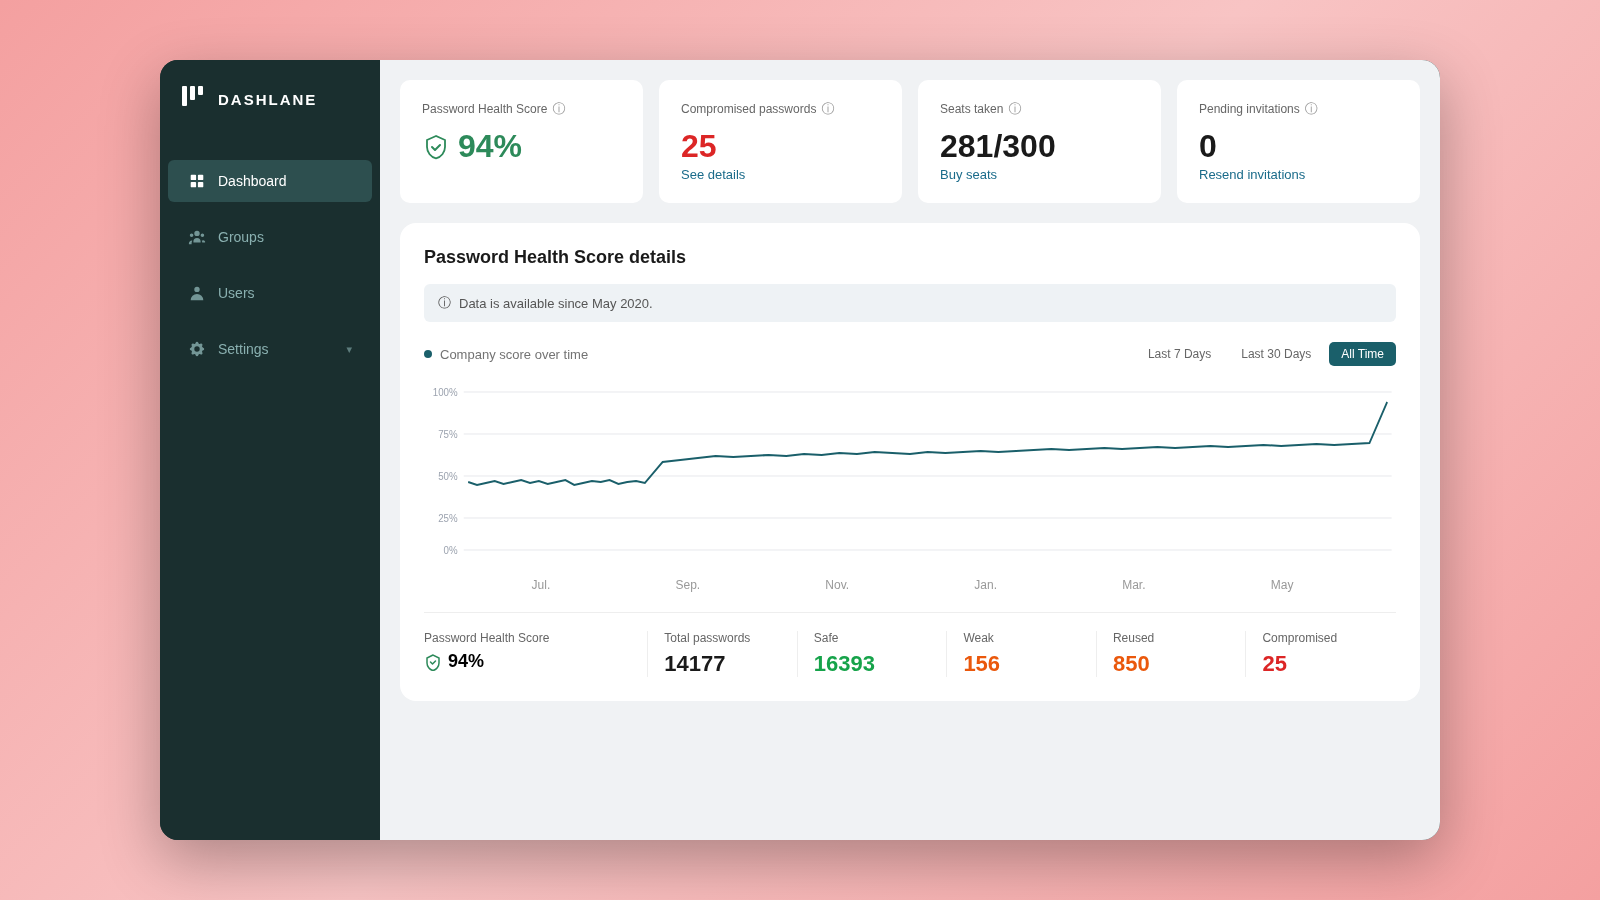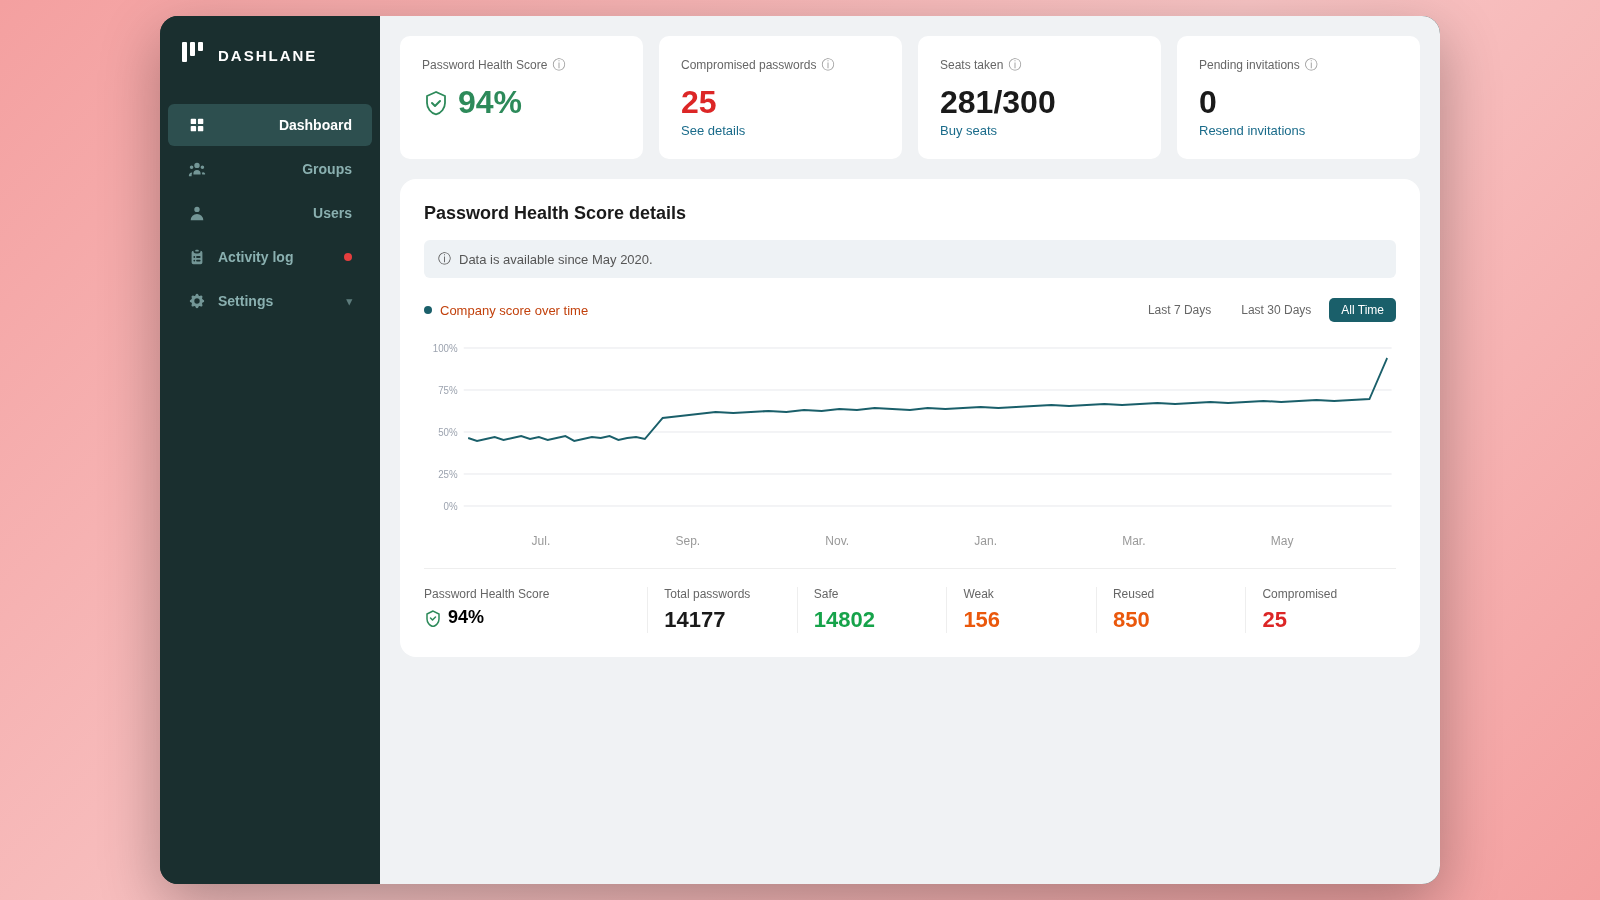--- a/index.html
+++ b/index.html
@@ -7,21 +7,21 @@
       background: linear-gradient(135deg, #f4a0a0 0%, #f8c4c4 50%, #f4a0a0 100%);
       width: 1600px;
       height: 900px;
       display: flex;
       align-items: center;
       justify-content: center;
       font-family: -apple-system, BlinkMacSystemFont, 'Segoe UI', sans-serif;
     }
     .device-frame {
       width: 1280px;
-      height: 868px;
+      height: 780px;
       background: #1e3a3a;
       border-radius: 18px;
       display: flex;
       overflow: hidden;
       box-shadow: 0 20px 60px rgba(0,0,0,0.3);
     }
     .sidebar {
       width: 220px;
       background: #1a2f2f;
       flex-shrink: 0;
@@ -51,25 +51,24 @@
       margin-top: 8px;
     }
     .nav-item {
       display: flex;
       align-items: center;
       gap: 12px;
       padding: 12px 20px;
       color: #8ab0b0;
       cursor: pointer;
       font-size: 14px;
-      font-weight: 700;
+      font-weight: 400;
       position: relative;
       border-radius: 6px;
-      margin: 2px 8px;
-      justify-content: space-between;
+      margin: 14px 8px;
     }
     .nav-item.active {
       background: #2d4f4f;
       color: white;
     }
     .nav-icon {
       width: 18px;
       height: 18px;
       flex-shrink: 0;
       opacity: 0.8;
@@ -164,21 +163,21 @@
       display: flex;
       align-items: center;
       justify-content: space-between;
       margin-bottom: 16px;
     }
     .chart-legend {
       display: flex;
       align-items: center;
       gap: 8px;
       font-size: 13px;
-      color: #c2410c;
+      color: #737373;
     }
     .legend-dot {
       width: 8px;
       height: 8px;
       border-radius: 50%;
       background: #1a5f6a;
     }
     .time-filters {
       display: flex;
       gap: 6px;
@@ -281,28 +280,20 @@
         <span>Groups</span>
       </div>
 
       <div class="nav-item">
         <svg class="nav-icon" viewBox="0 0 20 20" fill="currentColor">
           <path d="M10 9a3 3 0 100-6 3 3 0 000 6zm-7 9a7 7 0 1114 0H3z"></path>
         </svg>
         <span>Users</span>
       </div>
 
-      <div class="nav-item">
-        <svg class="nav-icon" viewBox="0 0 20 20" fill="currentColor">
-          <path d="M9 2a1 1 0 000 2h2a1 1 0 100-2H9z"></path>
-          <path fill-rule="evenodd" d="M4 5a2 2 0 012-2 3 3 0 003 3h2a3 3 0 003-3 2 2 0 012 2v11a2 2 0 01-2 2H6a2 2 0 01-2-2V5zm3 4a1 1 0 000 2h.01a1 1 0 100-2H7zm3 0a1 1 0 000 2h3a1 1 0 100-2h-3zm-3 4a1 1 0 100 2h.01a1 1 0 100-2H7zm3 0a1 1 0 100 2h3a1 1 0 100-2h-3z" clip-rule="evenodd"></path>
-        </svg>
-        <span>Activity log</span>
-        <span class="nav-badge"></span>
-      </div>
 
       <div class="nav-item">
         <svg class="nav-icon" viewBox="0 0 20 20" fill="currentColor">
           <path fill-rule="evenodd" d="M11.49 3.17c-.38-1.56-2.6-1.56-2.98 0a1.532 1.532 0 01-2.286.948c-1.372-.836-2.942.734-2.106 2.106.54.886.061 2.042-.947 2.287-1.561.379-1.561 2.6 0 2.978a1.532 1.532 0 01.947 2.287c-.836 1.372.734 2.942 2.106 2.106a1.532 1.532 0 012.287.947c.379 1.561 2.6 1.561 2.978 0a1.533 1.533 0 012.287-.947c1.372.836 2.942-.734 2.106-2.106a1.533 1.533 0 01.947-2.287c1.561-.379 1.561-2.6 0-2.978a1.532 1.532 0 01-.947-2.287c.836-1.372-.734-2.942-2.106-2.106a1.532 1.532 0 01-2.287-.947zM10 13a3 3 0 100-6 3 3 0 000 6z" clip-rule="evenodd"></path>
         </svg>
         <span>Settings</span>
         <span class="nav-chevron">▾</span>
       </div>
     </nav>
   </div>
@@ -425,21 +416,21 @@
             </svg>
             <span>94%</span>
           </div>
         </div>
         <div class="footer-stat">
           <div class="footer-label">Total passwords</div>
           <div class="footer-value">14177</div>
         </div>
         <div class="footer-stat">
           <div class="footer-label">Safe</div>
-          <div class="footer-value green">14802</div>
+          <div class="footer-value green">16393</div>
         </div>
         <div class="footer-stat">
           <div class="footer-label">Weak</div>
           <div class="footer-value orange">156</div>
         </div>
         <div class="footer-stat">
           <div class="footer-label">Reused</div>
           <div class="footer-value orange">850</div>
         </div>
         <div class="footer-stat">

